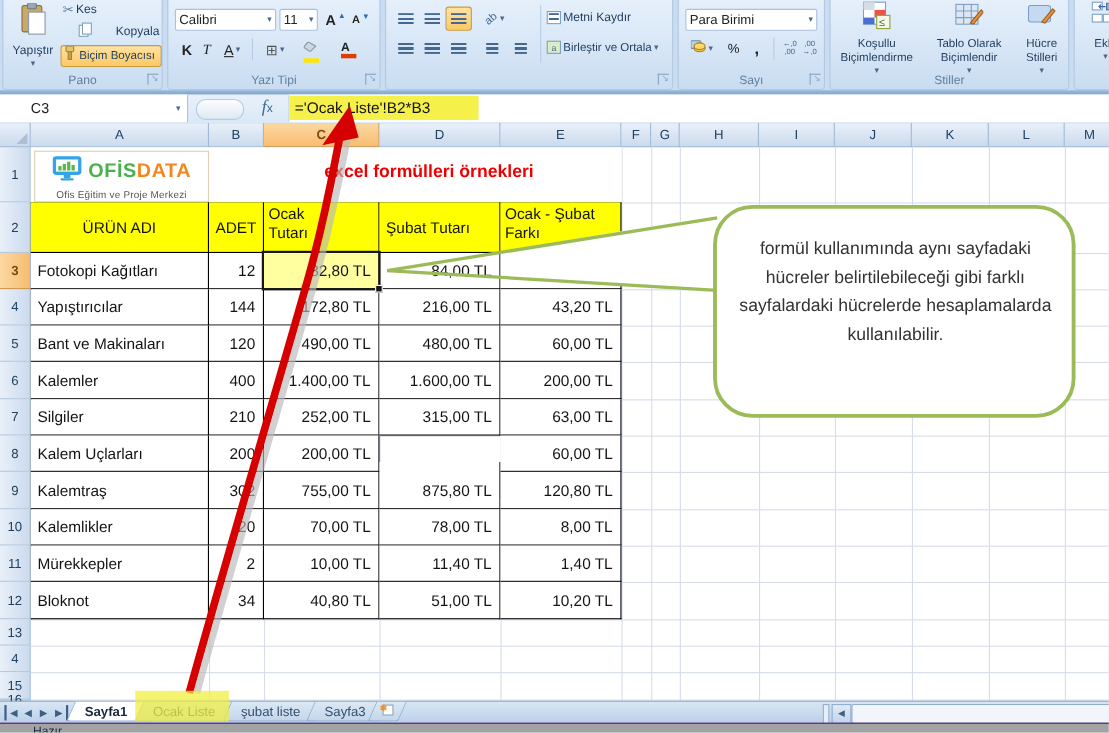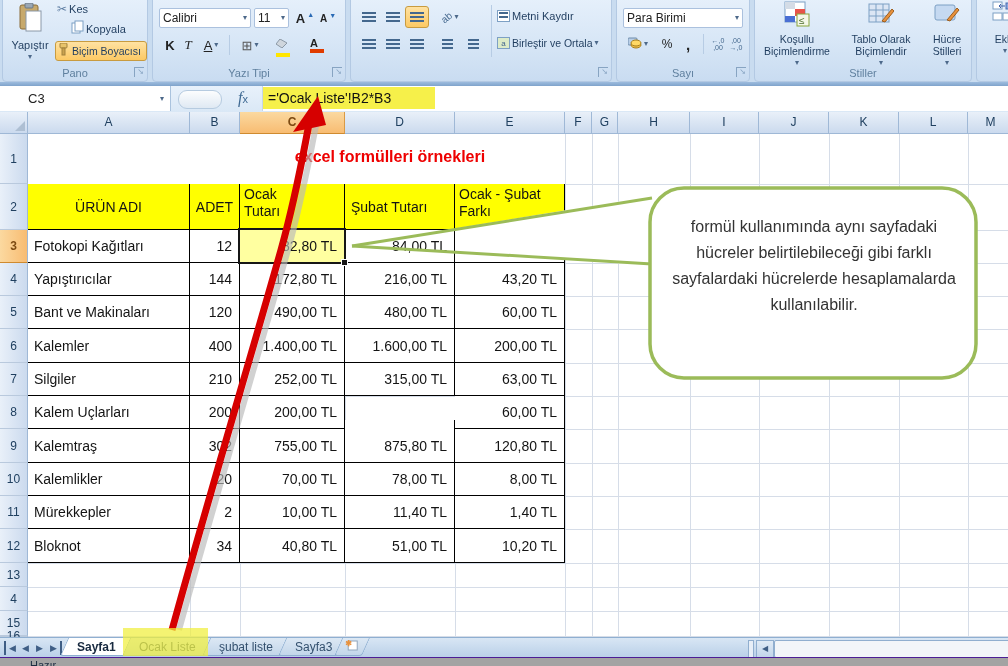--- a/index.html
+++ b/index.html
@@ -137,21 +137,21 @@
               <rect x="9" y="8" width="15" height="20" fill="#fff" stroke="#8a98a8"></rect>
             </svg>
         </span>
         <span class="rlabel">Yapıştır</span>
         <span class="chev">▾</span>
       </div>
       <div class="rbtn" style="left:54px;top:3px;width:88px;height:18px;justify-content:flex-start;">
         <span style="color:#5a7aa0;font-size:12px;">✂</span>
         <span class="rlabel">Kes</span>
       </div>
-      <div class="rbtn" style="left:54px;top:23px;width:88px;height:18px;justify-content:flex-start;padding-left:14px;">
+      <div class="rbtn" style="left:54px;top:23px;width:88px;height:18px;justify-content:space-between;padding-left:14px;">
         <span><svg width="13" height="14" viewBox="0 0 13 14">
               <rect x="1" y="3" width="8" height="10" fill="#fff" stroke="#7da0c4"></rect>
               <rect x="4" y="1" width="8" height="10" fill="#fff" stroke="#7da0c4"></rect>
             </svg></span>
         <span class="rlabel">Kopyala</span>
       </div>
       <div class="rbtn hl" style="left:52px;top:44px;width:92px;height:20px;justify-content:flex-start;padding-left:2px;">
         <span><svg width="12" height="13" viewBox="0 0 12 13">
               <rect x="2" y="0" width="7" height="5" rx="1" fill="#e8c36a" stroke="#a2813c"></rect>
               <rect x="4" y="5" width="3" height="7" fill="#caa24e" stroke="#a2813c"></rect>
@@ -401,20 +401,36 @@
       <div class="gl-h" style="top: 463px; left: 28px; width: 980px;"></div>
       <div class="gl-h" style="top: 496px; left: 28px; width: 980px;"></div>
       <div class="gl-h" style="top: 529px; left: 28px; width: 980px;"></div>
       <div class="gl-h" style="top: 563px; left: 28px; width: 980px;"></div>
       <div class="gl-h" style="top: 587px; left: 28px; width: 980px;"></div>
       <div class="gl-h" style="top: 611px; left: 28px; width: 980px;"></div>
       <div class="gl-h" style="top: 636px; left: 28px; width: 980px;"></div>
     </div>
 
   <div id="a1-patch"></div>
+  <div id="logo">
+    <div class="brand-row">
+      <span><svg width="28" height="24" viewBox="0 0 28 24">
+            <rect x="1" y="1" width="26" height="17" rx="3" fill="#35a3e8"></rect>
+            <rect x="4" y="4" width="20" height="11" fill="#fff"></rect>
+            <rect x="6" y="10" width="3" height="4" fill="#58b947"></rect>
+            <rect x="10" y="8" width="3" height="6" fill="#58b947"></rect>
+            <rect x="14" y="6" width="3" height="8" fill="#58b947"></rect>
+            <rect x="18" y="9" width="3" height="5" fill="#58b947"></rect>
+            <rect x="11" y="18" width="6" height="3" fill="#35a3e8"></rect>
+            <rect x="8" y="21" width="12" height="2" rx="1" fill="#35a3e8"></rect>
+          </svg></span>
+      <span class="brand"><span class="b1">OFİS</span><span class="b2">DATA</span></span>
+    </div>
+    <div class="sub">Ofis Eğitim ve Proje Merkezi</div>
+  </div>
   <div id="sheet-title">excel formülleri örnekleri</div>
   <div id="table-frame"></div>
   <div id="table">
       <div class="cell hdr center" style="left: 28px; width: 162px; top: 184px; height: 46px;">ÜRÜN ADI</div>
       <div class="cell hdr center" style="left: 190px; width: 50px; top: 184px; height: 46px;">ADET</div>
       <div class="cell hdr wrapped" style="left: 240px; width: 105px; top: 184px; height: 46px;">
         <span style="display: inline-block; width: 64px;">Ocak Tutarı</span>
       </div>
       <div class="cell hdr txt" style="left: 345px; width: 110px; top: 184px; height: 46px;">Şubat Tutarı</div>
       <div class="cell hdr wrapped" style="left: 455px; width: 110px; top: 184px; height: 46px;">

